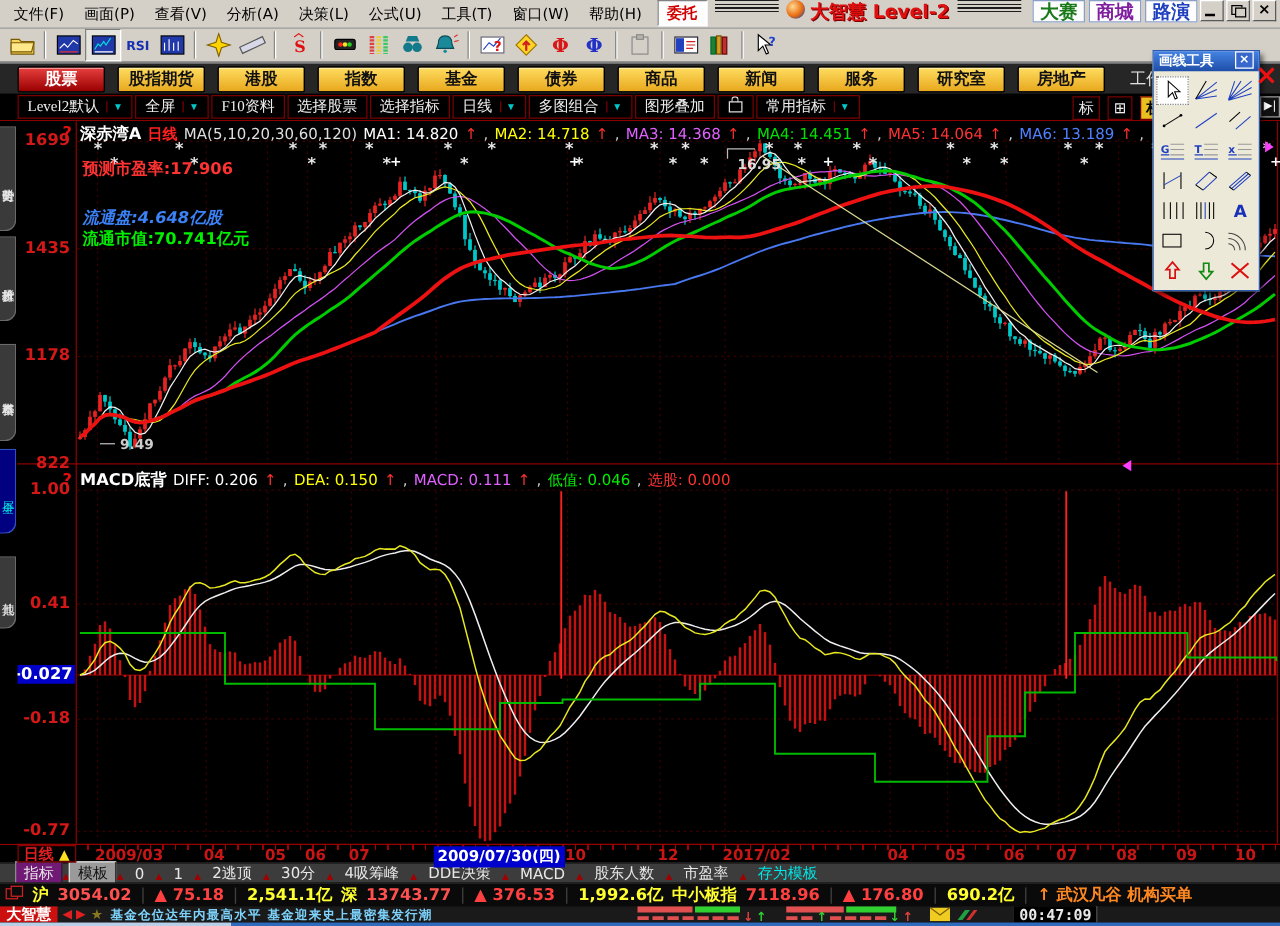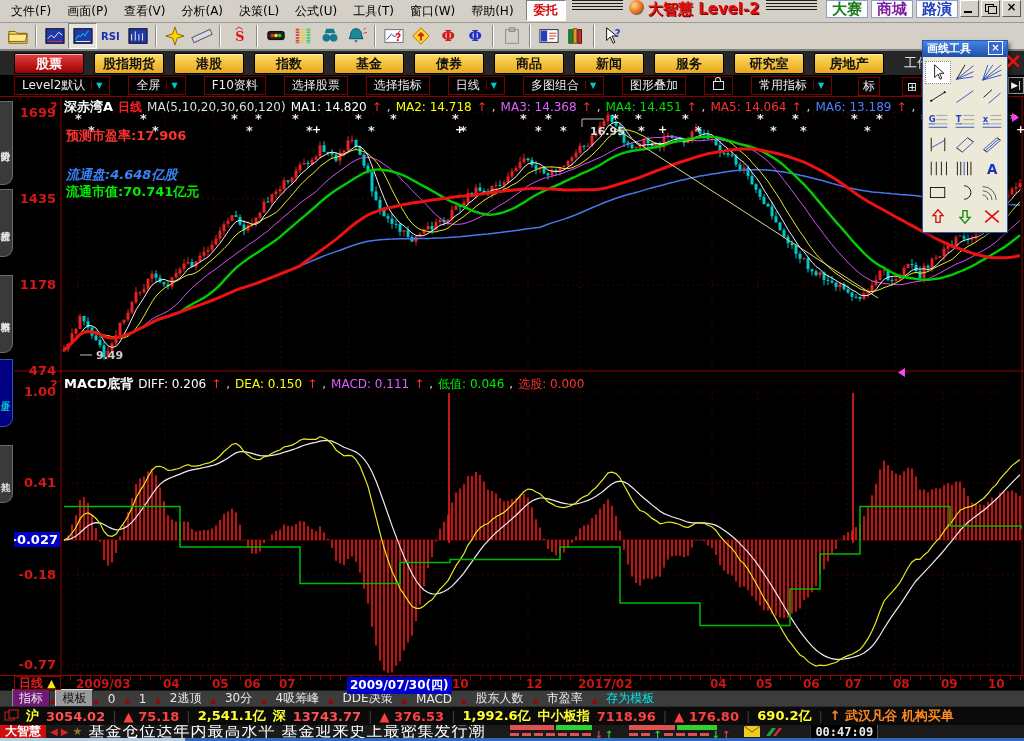--- a/index.html
+++ b/index.html
@@ -23,21 +23,21 @@
   .tool.pressed{border:1px solid;border-color:#808080 #fff #fff #808080;background:#e6e4de;}
   .tsep{width:0;height:22px;border-left:1px solid #8a8a8a;border-right:1px solid #fff;margin:0 4px;}
   
   .tabs-row{position:absolute;top:51px;left:0;right:0;height:24px;background:#262626;display:flex;align-items:center;gap:10px;padding-left:14px;box-sizing:border-box;}
   .mtab{width:68px;height:19px;background:linear-gradient(#ffdd60,#e8a81e);border:1px solid #000;border-radius:2px;color:#111;font-size:13px;font-weight:bold;text-align:center;line-height:19px;box-shadow:inset 0 1px 0 rgba(255,255,255,.6);flex:none;}
   .mtab.active{background:linear-gradient(#e84040,#9a0000);color:#fff;}
   .tabs-suffix{color:#e0e0e0;font-size:13px;margin-left:10px;white-space:nowrap;}
   .close-x{position:absolute;left:1004px;top:50px;color:#ee1010;font-size:22px;font-weight:bold;z-index:60;line-height:22px;}
   
   .toolbar2{position:absolute;top:75px;left:0;right:0;height:22px;background:#000;border-bottom:1px solid #8b0000;display:flex;align-items:center;padding-left:14px;box-sizing:border-box;}
-  .t2{border:1px solid #7a0000;height:17px;display:flex;align-items:center;color:#eee;font-size:12px;padding:0 7px;margin-right:18px;white-space:nowrap;}
+  .t2{border:1px solid #7a0000;height:17px;display:flex;align-items:center;color:#eee;font-size:12px;padding:0 7px;margin-right:2px;white-space:nowrap;font-family:Liberation Serif, serif;}
   .t2 .dd{border-left:1px solid #7a0000;margin-left:6px;padding-left:4px;color:#00c8c8;font-size:8px;}
   .t2.yellow{background:#e8c020;color:#000;font-weight:bold;}
   .t2cluster{position:absolute;left:858px;top:2px;display:flex;gap:4px;}
   .t2nav{position:absolute;left:1008px;top:2px;border:1px solid #999;color:#fff;font-size:9px;height:15px;line-height:15px;padding:0 2px;background:#111;}
   .lockicon{width:9px;height:7px;border:1px solid #ddd;position:relative;margin:0 1px;}
   .lockicon:before{content:"";position:absolute;left:1px;top:-5px;width:4px;height:4px;border:1px solid #ddd;border-bottom:none;border-radius:3px 3px 0 0;}
   
   .chart{position:absolute;top:97px;left:0;width:1024px;height:578px;background:#000;}
   .ylabel{position:absolute;color:#d41818;font-weight:bold;font-size:13px;width:56px;text-align:right;z-index:3;}
   .ylabel.hl{background:#0000c8;color:#fff;width:58px;padding-right:2px;}
@@ -65,21 +65,21 @@
   .btab.accent{color:#00e5e5;}
   .bsep{color:#a00000;font-size:7px;align-self:flex-end;line-height:9px;}
   
   .quotes{position:absolute;top:706px;left:0;right:0;height:19px;background:#0a0a0a;display:flex;align-items:center;font-size:13px;font-weight:bold;gap:7px;padding:0 4px;box-sizing:border-box;white-space:nowrap;border-top:1px solid #2a2a2a;}
   .qsep{color:#3f3f3f;font-weight:normal;}
   
   .ticker{position:absolute;top:725px;left:0;right:0;height:13px;background:#1a1a1a;display:flex;align-items:center;box-sizing:border-box;overflow:hidden;}
   .brand{background:#cc1010;color:#fff;font-weight:bold;font-size:12px;padding:0 5px;height:13px;line-height:13px;flex:none;}
   .tkarrows{color:#e02020;font-size:10px;margin:0 4px;flex:none;}
   .tkstar{color:#8a7820;font-size:11px;margin-right:6px;flex:none;}
-  .news{color:#ffffff;font-weight:normal;font-size:16px;letter-spacing:1px;width:408px;overflow:hidden;flex:none;}
+  .news{color:#7dd3fc;font-weight:bold;font-size:10px;letter-spacing:1px;width:408px;overflow:hidden;flex:none;}
   .indgroup{display:flex;flex-direction:column;justify-content:center;gap:1px;margin-left:14px;flex:none;}
   .indbar{display:flex;height:5px;}
   .indbar .rr{background:#e05050;height:5px;}
   .indbar .gg{background:#30d030;height:5px;margin-left:2px;}
   .inddashes{display:flex;align-items:center;}
   .dash{width:9px;height:3px;background:#e05050;margin-right:3px;}
   .mkarrow{font-size:10px;font-weight:bold;margin-right:2px;line-height:8px;}
   .envelope{margin-left:12px;flex:none;display:flex;}
   .tklogo{margin-left:4px;flex:none;display:flex;}
   .time{background:#000;border:1px solid;border-color:#2a2a2a #555 #555 #2a2a2a;color:#e8e8e8;font-family:"DejaVu Sans Mono",monospace;font-size:12px;font-weight:bold;padding:0 4px;margin-left:28px;flex:none;}
@@ -1192,21 +1192,21 @@
     <div style="position:absolute;left:66px;top:30px;z-index:4;font-size:13px;font-weight:bold;line-height:17px;">
         <div style="color: rgb(255, 50, 50); margin-bottom: 22px;">预测市盈率:17.906</div>
         <div style="color: #3b82f6; font-style: italic;">流通盘:4.648亿股</div>
         <div style="color: rgb(0, 238, 0);">流通市值:70.741亿元</div>
       </div>
     <span class="qmark" style="left:50px;top:2px;">?</span>
     <span class="qmark" style="left:50px;top:280px;">?</span>
   <div class="ylabel" style="top: 8px; left: 0px;">1699</div>
       <div class="ylabel" style="top: 94px; left: 0px;">1435</div>
       <div class="ylabel" style="top: 180px; left: 0px;">1178</div>
-      <div class="ylabel" style="top: 266px; left: 0px;">474</div>
+      <div class="ylabel" style="top: 266px; left: 0px;">822</div>
       <div class="ylabel" style="top: 287px; left: 0px;">1.00</div>
       <div class="ylabel" style="top: 378px; left: 0px;">0.41</div>
       <div class="ylabel hl" style="top: 435px; left: 0px;">-0.027</div>
       <div class="ylabel" style="top: 470px; left: 0px;">-0.18</div>
       <div class="ylabel" style="top: 560px; left: 0px;">-0.77</div>
     </div>
 
   <div class="sidebar">
       <div class="stab" style="top: 4px; height: 84px;">分时走势</div>
       <div class="stab" style="top: 92px; height: 68px;">技术分析</div>

